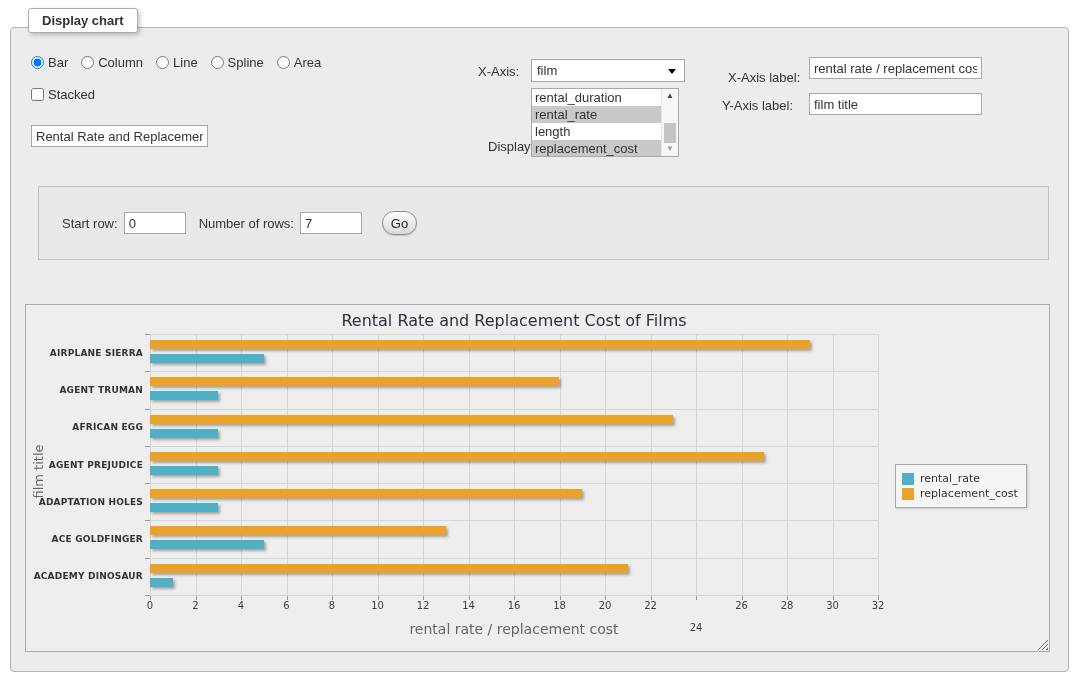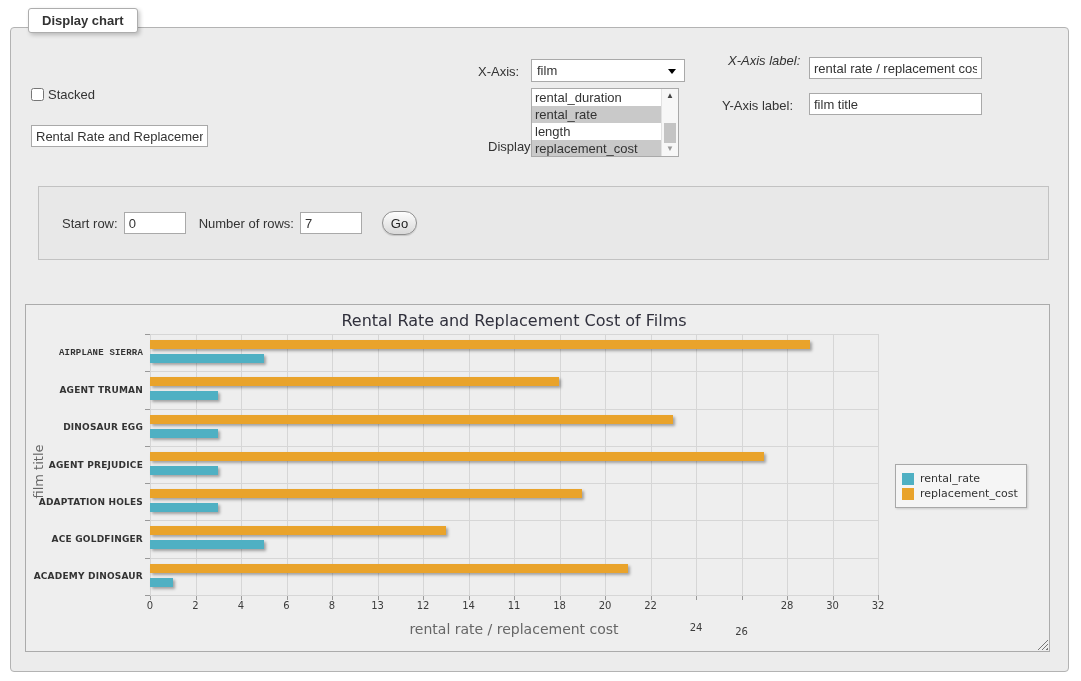--- a/index.html
+++ b/index.html
@@ -31,21 +31,21 @@
   input[type=text]{
     border:1px solid #A9A9A9; background:#fff; color:#333;
     font-family:"Liberation Sans",sans-serif; font-size:13px;
     padding:2px 4px; height:22px;
   }
   .title-input { position:absolute; left:20px; top:97px; width:177px; }
 
   .lbl { position:absolute; white-space:nowrap; color:#333; }
   .xaxis-lbl   { left:467px; top:36px; }
   .series-lbl  { left:477px; top:111px; }
-  .xlabel-lbl  { left:717px; top:25px;font-style:italic; }
+  .xlabel-lbl  { left:717px; top:42px; }
   .ylabel-lbl  { left:711px; top:70px; }
 
   .select-box {
     position:absolute; left:520px; top:31px; width:154px; height:23px;
     background:#fff; border:1px solid #A9A9A9;
     display:flex; align-items:center; padding-left:5px;
   }
   .select-box .caret {
     position:absolute; right:8px; top:9px; width:0; height:0;
     border-left:4px solid transparent; border-right:4px solid transparent;
@@ -129,20 +129,42 @@
     background:repeating-linear-gradient(135deg, transparent 0 2px, #777 2px 3px);
     clip-path:polygon(100% 0, 100% 100%, 0 100%);
   }
 </style>
 </head>
 <body>
 
 <div class="fieldset">
   <div class="legend-box">Display chart</div>
 
+  <div class="radio-row">
+    <label>
+      <input type="radio" name="ctype" checked="" style="">
+      <span>Bar</span>
+    </label>
+    <label>
+      <input type="radio" name="ctype" style="">
+      <span>Column</span>
+    </label>
+    <label>
+      <input type="radio" name="ctype" style="">
+      <span>Line</span>
+    </label>
+    <label>
+      <input type="radio" name="ctype" style="">
+      <span>Spline</span>
+    </label>
+    <label>
+      <input type="radio" name="ctype" style="">
+      <span>Area</span>
+    </label>
+  </div>
 
   <div class="check-row">
     <label>
       <input type="checkbox" style="">
       <span>Stacked</span>
     </label>
   </div>
 
   <input type="text" class="title-input" value="Rental Rate and Replacement Cost of Films" style="">
 
@@ -195,45 +217,45 @@
         <div class="tick-b" style="left: 12.5%;"></div>
         <div class="tick-label" style="left: 12.5%;">4</div>
         <div class="gridv" style="left: 18.75%;"></div>
         <div class="tick-b" style="left: 18.75%;"></div>
         <div class="tick-label" style="left: 18.75%;">6</div>
         <div class="gridv" style="left: 25%;"></div>
         <div class="tick-b" style="left: 25%;"></div>
         <div class="tick-label" style="left: 25%;">8</div>
         <div class="gridv" style="left: 31.25%;"></div>
         <div class="tick-b" style="left: 31.25%;"></div>
-        <div class="tick-label" style="left: 31.25%;">13</div>
+        <div class="tick-label" style="left: 31.25%;">10</div>
         <div class="gridv" style="left: 37.5%;"></div>
         <div class="tick-b" style="left: 37.5%;"></div>
         <div class="tick-label" style="left: 37.5%;">12</div>
         <div class="gridv" style="left: 43.75%;"></div>
         <div class="tick-b" style="left: 43.75%;"></div>
         <div class="tick-label" style="left: 43.75%;">14</div>
         <div class="gridv" style="left: 50%;"></div>
         <div class="tick-b" style="left: 50%;"></div>
-        <div class="tick-label" style="left: 50%;">11</div>
+        <div class="tick-label" style="left: 50%;">16</div>
         <div class="gridv" style="left: 56.25%;"></div>
         <div class="tick-b" style="left: 56.25%;"></div>
         <div class="tick-label" style="left: 56.25%;">18</div>
         <div class="gridv" style="left: 62.5%;"></div>
         <div class="tick-b" style="left: 62.5%;"></div>
         <div class="tick-label" style="left: 62.5%;">20</div>
         <div class="gridv" style="left: 68.75%;"></div>
         <div class="tick-b" style="left: 68.75%;"></div>
         <div class="tick-label" style="left: 68.75%;">22</div>
         <div class="gridv" style="left: 75%;"></div>
         <div class="tick-b" style="left: 75%;"></div>
         <div class="tick-label" style="left: 75%; margin-top: 22px;">24</div>
         <div class="gridv" style="left: 81.25%;"></div>
         <div class="tick-b" style="left: 81.25%;"></div>
-        <div class="tick-label" style="left: 81.25%; margin-top: 26px;">26</div>
+        <div class="tick-label" style="left: 81.25%;">26</div>
         <div class="gridv" style="left: 87.5%;"></div>
         <div class="tick-b" style="left: 87.5%;"></div>
         <div class="tick-label" style="left: 87.5%;">28</div>
         <div class="gridv" style="left: 93.75%;"></div>
         <div class="tick-b" style="left: 93.75%;"></div>
         <div class="tick-label" style="left: 93.75%;">30</div>
         <div class="gridv" style="left: 100%;"></div>
         <div class="tick-b" style="left: 100%;"></div>
         <div class="tick-label" style="left: 100%;">32</div>
         <div class="gridh" style="top: 0px;"></div>
@@ -245,27 +267,27 @@
         <div class="gridh" style="top: 111.857px;"></div>
         <div class="tick-l" style="top: 111.857px;"></div>
         <div class="gridh" style="top: 149.143px;"></div>
         <div class="tick-l" style="top: 149.143px;"></div>
         <div class="gridh" style="top: 186.429px;"></div>
         <div class="tick-l" style="top: 186.429px;"></div>
         <div class="gridh" style="top: 223.714px;"></div>
         <div class="tick-l" style="top: 223.714px;"></div>
         <div class="gridh" style="top: 261px;"></div>
         <div class="tick-l" style="top: 261px;"></div>
-        <div class="cat-label" style="top: 18.6429px; font-family: Liberation Mono, monospace;">AIRPLANE SIERRA</div>
+        <div class="cat-label" style="top: 18.6429px;">AIRPLANE SIERRA</div>
         <div class="bar" style="top: 6px; width: 90.5938%; background: rgb(233, 163, 43);"></div>
         <div class="bar" style="top: 20px; width: 15.5938%; background: rgb(79, 176, 195);"></div>
         <div class="cat-label" style="top: 55.9286px;">AGENT TRUMAN</div>
         <div class="bar" style="top: 43.2857px; width: 56.2187%; background: rgb(233, 163, 43);"></div>
         <div class="bar" style="top: 57.2857px; width: 9.34375%; background: rgb(79, 176, 195);"></div>
-        <div class="cat-label" style="top: 93.2143px;">DINOSAUR EGG</div>
+        <div class="cat-label" style="top: 93.2143px;">AFRICAN EGG</div>
         <div class="bar" style="top: 80.5714px; width: 71.8438%; background: rgb(233, 163, 43);"></div>
         <div class="bar" style="top: 94.5714px; width: 9.34375%; background: rgb(79, 176, 195);"></div>
         <div class="cat-label" style="top: 130.5px;">AGENT PREJUDICE</div>
         <div class="bar" style="top: 117.857px; width: 84.3438%; background: rgb(233, 163, 43);"></div>
         <div class="bar" style="top: 131.857px; width: 9.34375%; background: rgb(79, 176, 195);"></div>
         <div class="cat-label" style="top: 167.786px;">ADAPTATION HOLES</div>
         <div class="bar" style="top: 155.143px; width: 59.3437%; background: rgb(233, 163, 43);"></div>
         <div class="bar" style="top: 169.143px; width: 9.34375%; background: rgb(79, 176, 195);"></div>
         <div class="cat-label" style="top: 205.071px;">ACE GOLDFINGER</div>
         <div class="bar" style="top: 192.429px; width: 40.5938%; background: rgb(233, 163, 43);"></div>

